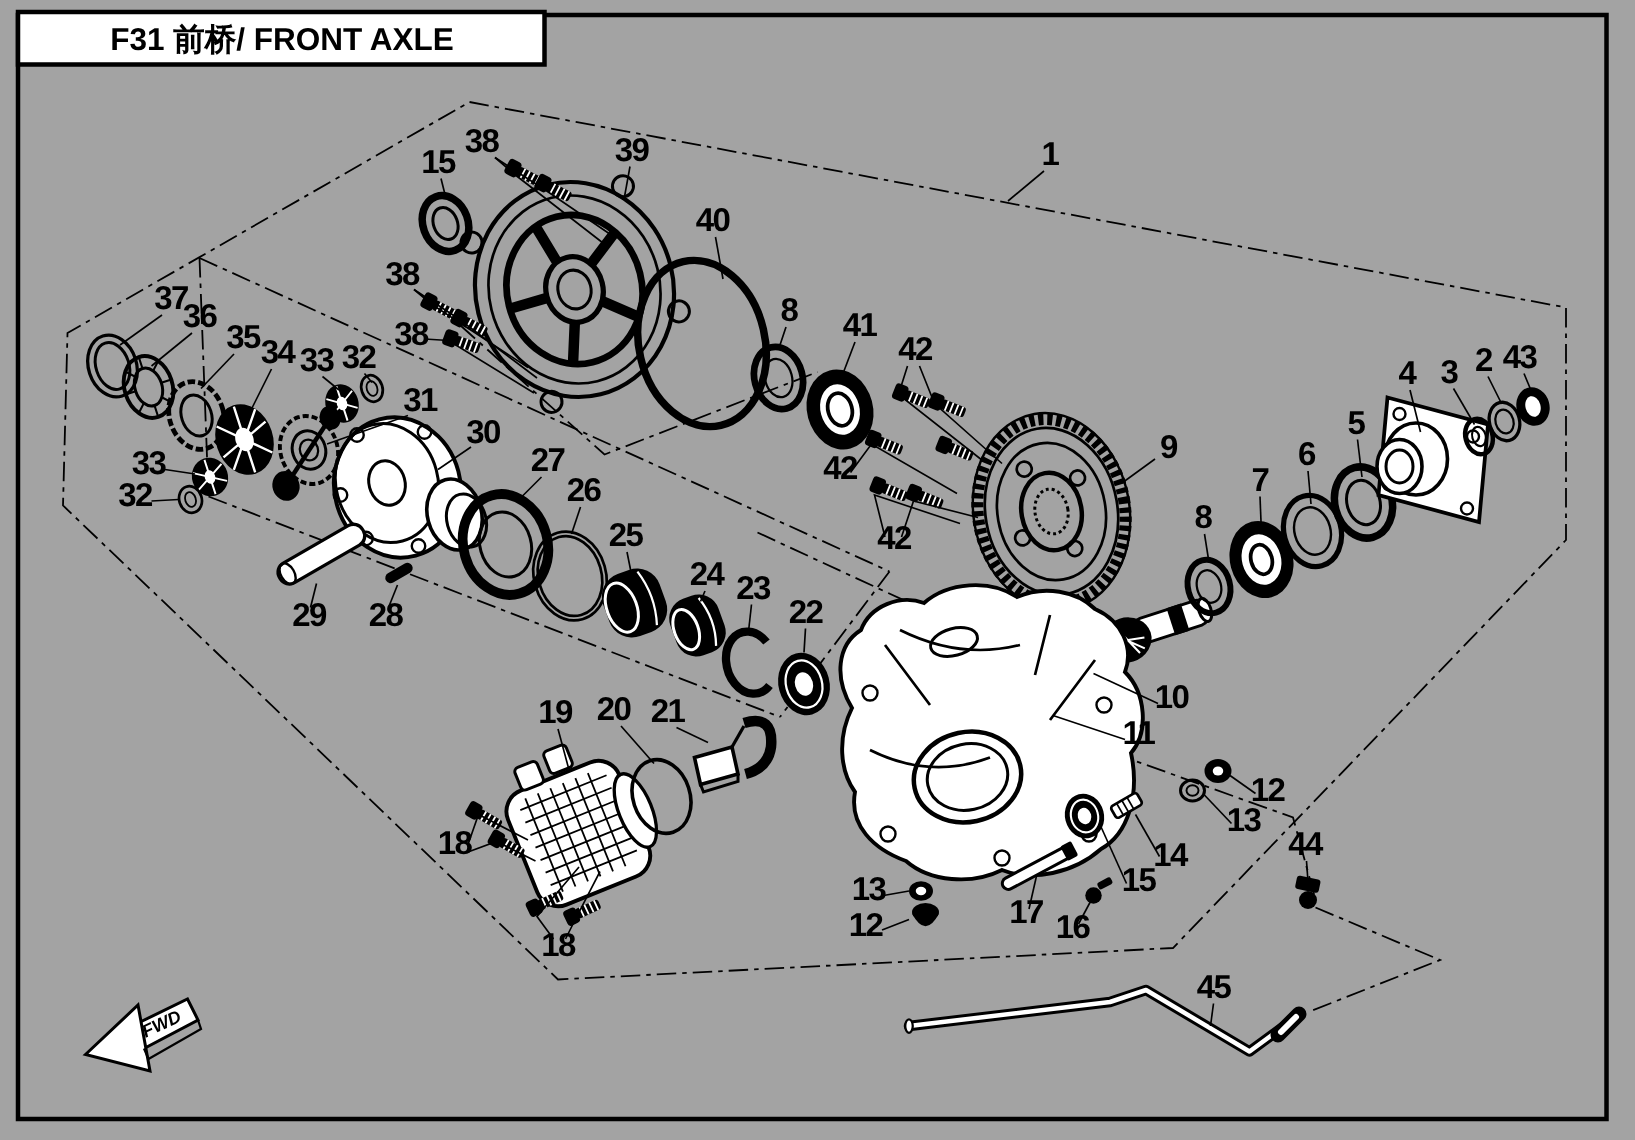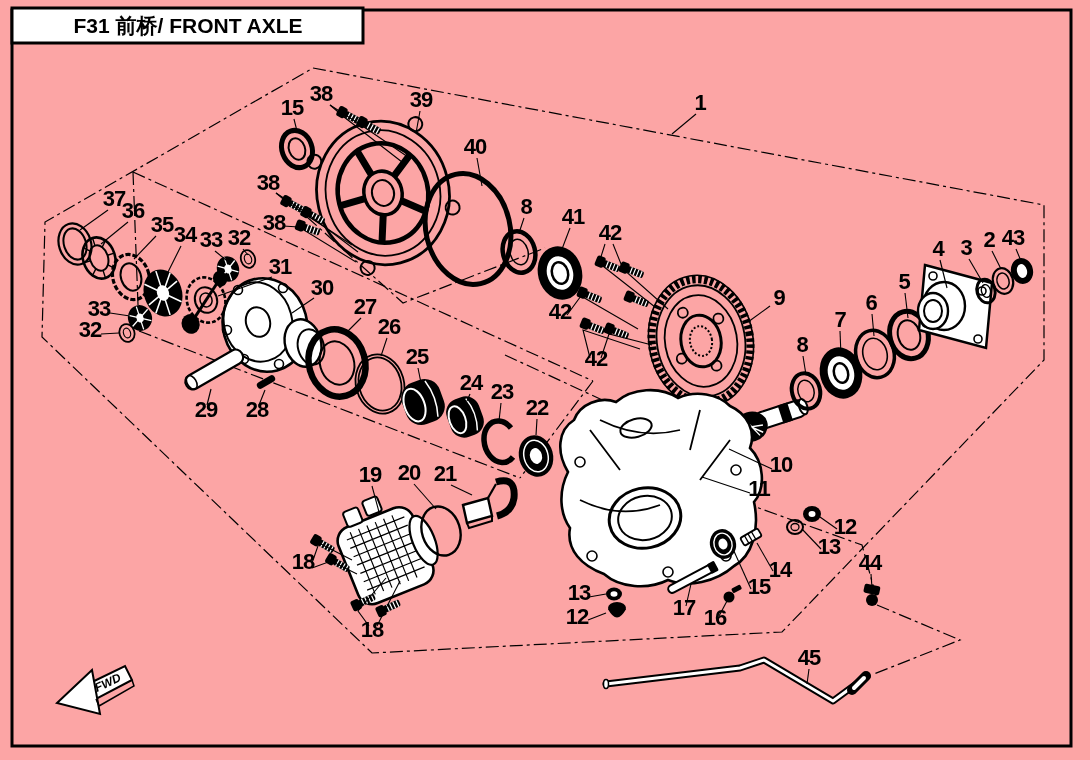--- a/index.html
+++ b/index.html
@@ -1,16 +1,16 @@
 <!DOCTYPE html>
 <html><head>
 <meta charset="utf-8">
 <style>
   html,body{margin:0;padding:0;background:#ffffff;}
-  #stage{position:relative;width:1090px;height:760px;background:#fca5a5;overflow:hidden;
+  #stage{position:relative;width:1090px;height:760px;background:#a3a3a3;overflow:hidden;
          font-family:"Liberation Sans","DejaVu Sans",sans-serif;}
   svg text{font-family:"Liberation Sans","DejaVu Sans",sans-serif;}
   .callout{font-size:22px;font-weight:bold;letter-spacing:-1px;fill:#000;}
   .leader{fill:none;stroke:#000;stroke-width:1.1;}
   .dashdot{fill:none;stroke:#000;stroke-width:1.2;stroke-dasharray:13 4 3 4;}
   .ln{fill:none;stroke:#000;}
   .wh{fill:#ffffff;stroke:#000;}
   .bk{fill:#000000;stroke:none;}
   .title-text{font-size:21px;font-weight:bold;}
   .fwd-text{font-size:12px;font-weight:bold;font-style:italic;}

